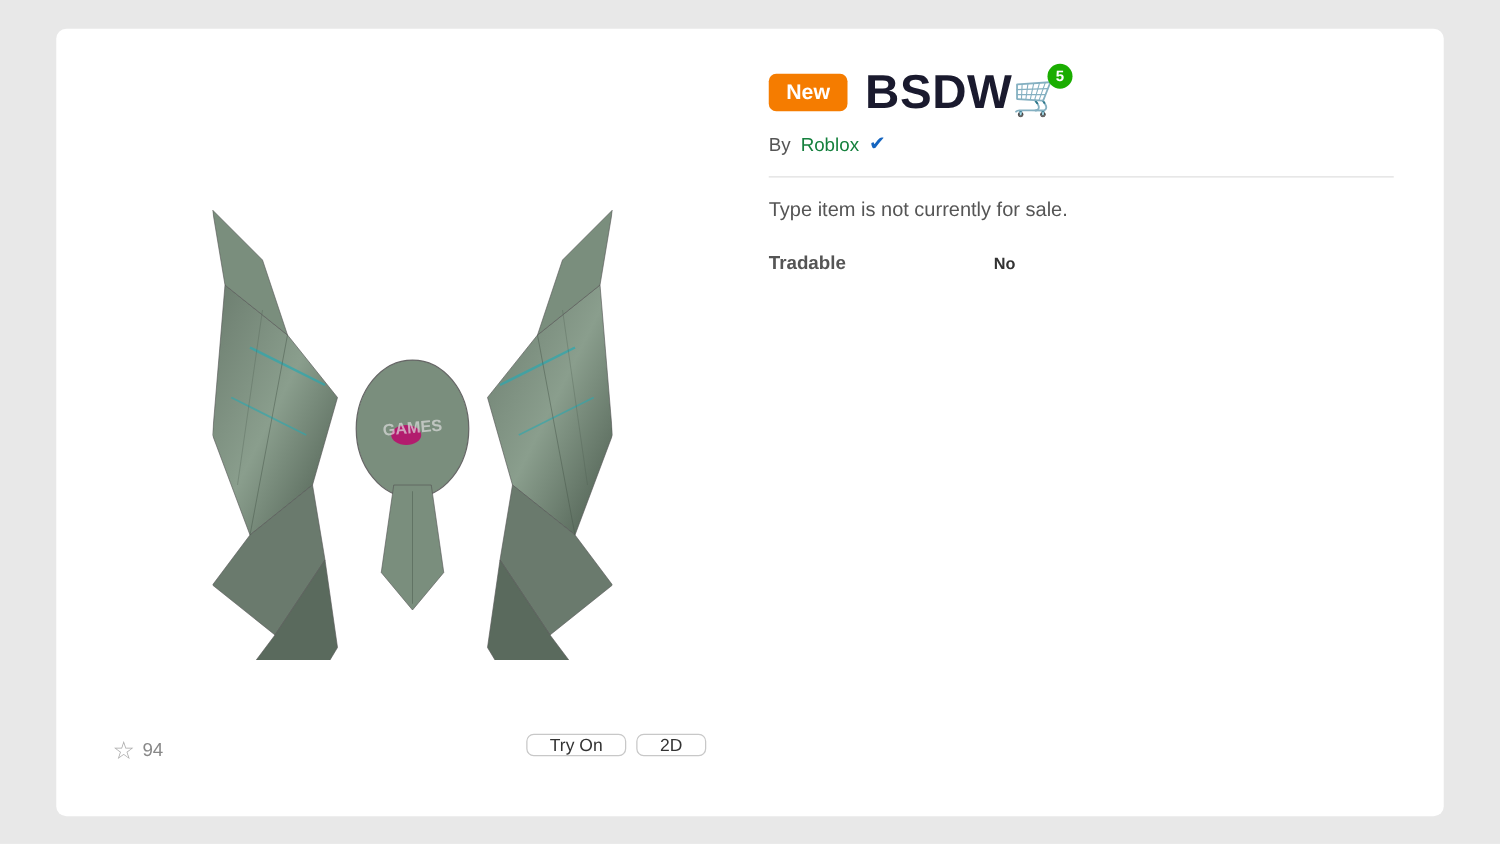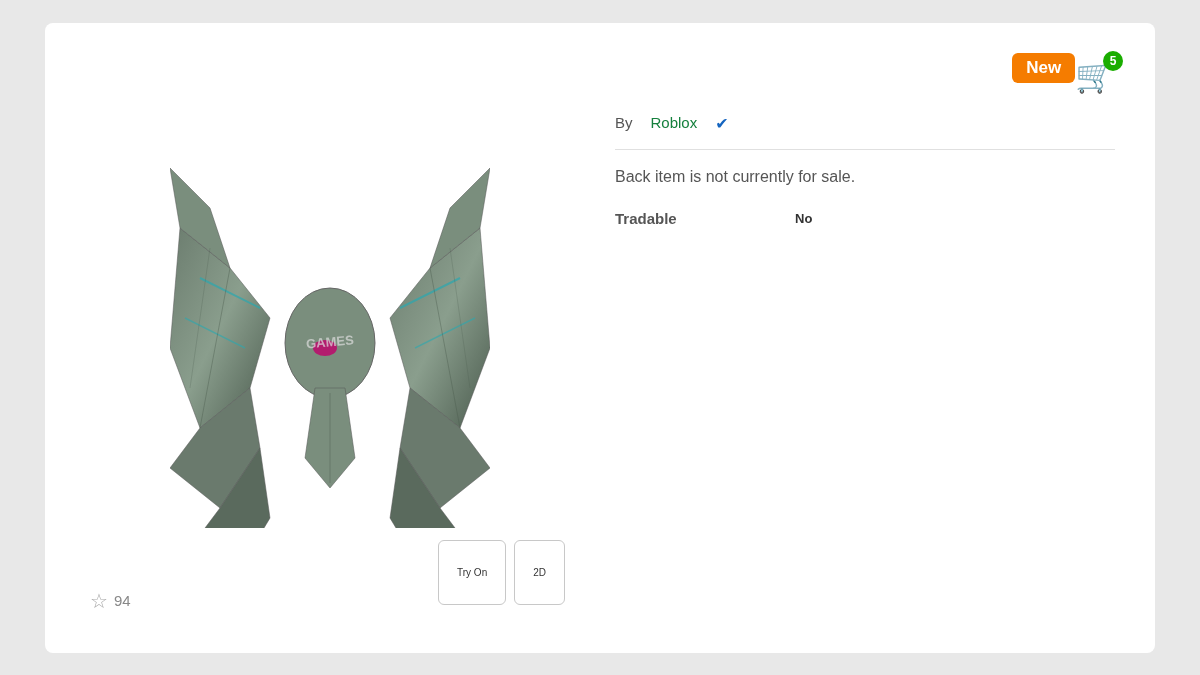--- a/index.html
+++ b/index.html
@@ -59,22 +59,22 @@
       position: absolute;
       bottom: 18px;
       right: 10px;
       display: flex;
       gap: 8px;
     }
     .btn-outline {
       background: #fff;
       border: 1.5px solid #c8c8c8;
       border-radius: 6px;
-      padding: 26px 18px;
-      font-size: 10px;
+      padding: 0 18px;
+      font-size: 14px;
       color: #333;
       cursor: pointer;
       font-family: inherit;
     }
     .star-area {
       position: absolute;
       bottom: 10px;
       left: 5px;
       display: flex;
       align-items: center;
@@ -89,21 +89,21 @@
     
     .details-panel {
       flex: 1;
       padding-left: 40px;
       display: flex;
       flex-direction: column;
     }
     .header-row {
       display: flex;
       align-items: flex-start;
-      justify-content: flex-end;
+      justify-content: flex-start;
       margin-bottom: 6px;
     }
     .title-area {
       display: flex;
       align-items: center;
       gap: 14px;
       flex-wrap: wrap;
     }
     .new-badge {
       background: #f57c00;
@@ -139,23 +139,23 @@
       font-size: 12px;
       font-weight: bold;
       width: 20px;
       height: 20px;
       display: flex;
       align-items: center;
       justify-content: center;
     }
     .creator-row {
       display: flex;
-      align-items: flex-start;
-      gap: 18px;
-      margin-top: 13px;
+      align-items: flex-end;
+      gap: 8px;
+      margin-top: 3px;
       font-size: 15px;
       color: #555;
       margin-bottom: 16px;
     }
     .creator-name {
       font-weight: normal;
       color: #15803d;
     }
     .verified-icon {
       color: #1565c0;
@@ -260,36 +260,37 @@
       <div class="star-area">
         <span class="star-icon">☆</span>
         <span>94</span>
       </div>
     </div>
 
     <div class="details-panel">
       <div class="header-row">
         <div class="title-area">
           <span class="new-badge">New</span>
+          <h1 class="item-title">BSDW</h1>
         </div>
         <div class="cart-area">
           <span class="cart-icon">🛒</span>
           <span class="cart-badge">5</span>
         </div>
       </div>
 
       <div class="creator-row">
         <span>By</span>
         <span class="creator-name">Roblox</span>
         <span class="verified-icon">✔</span>
       </div>
 
       <hr class="divider">
 
-      <p class="sale-notice">Back item is not currently for sale.</p>
+      <p class="sale-notice">Type item is not currently for sale.</p>
 
       <div class="info-table">
         <div class="info-row">
           <span class="info-label">Tradable</span>
           <span class="info-value">No</span>
         </div>
       </div>
     </div>
 
   </div>

